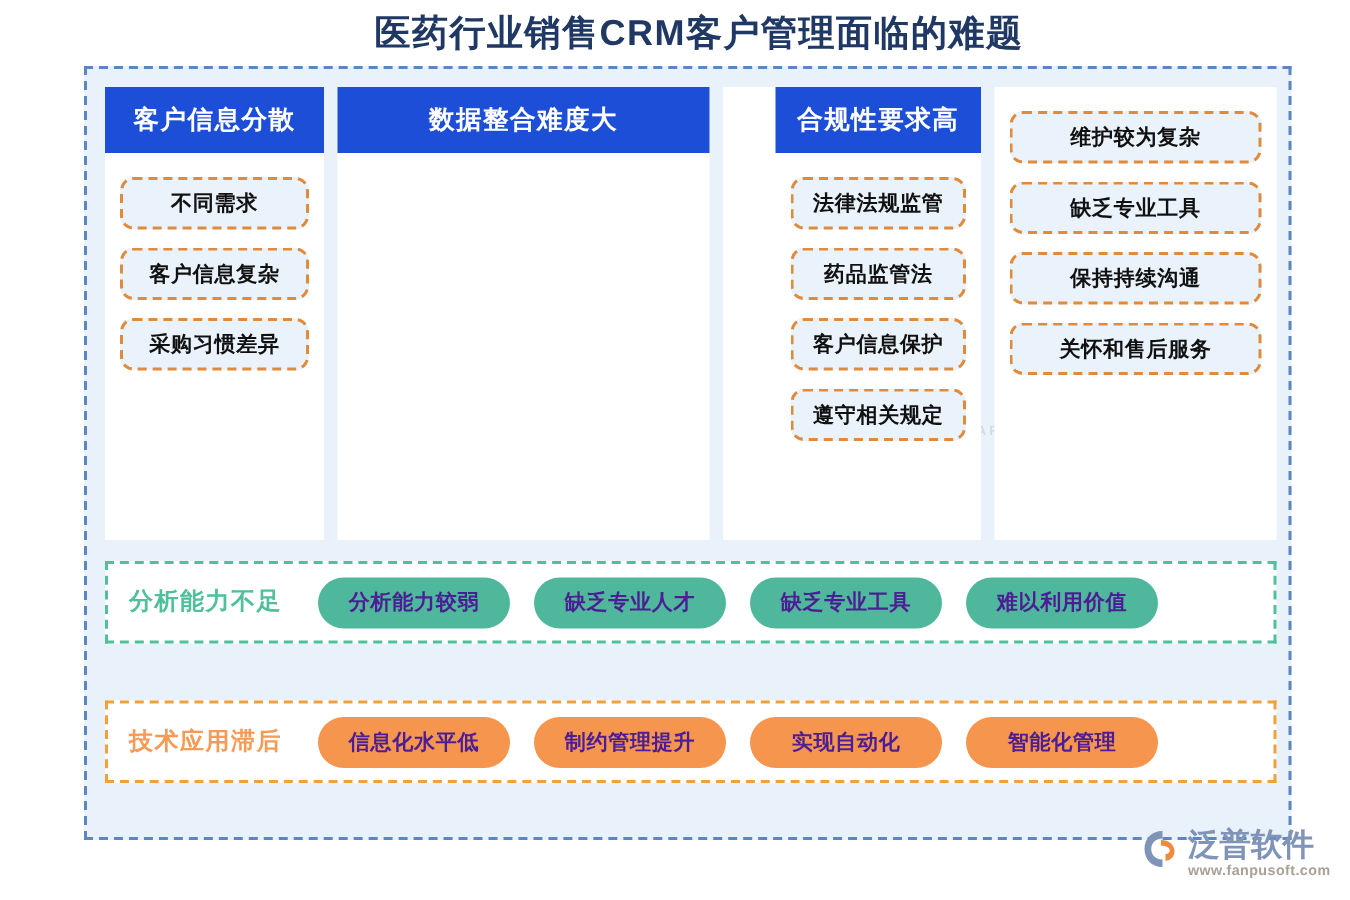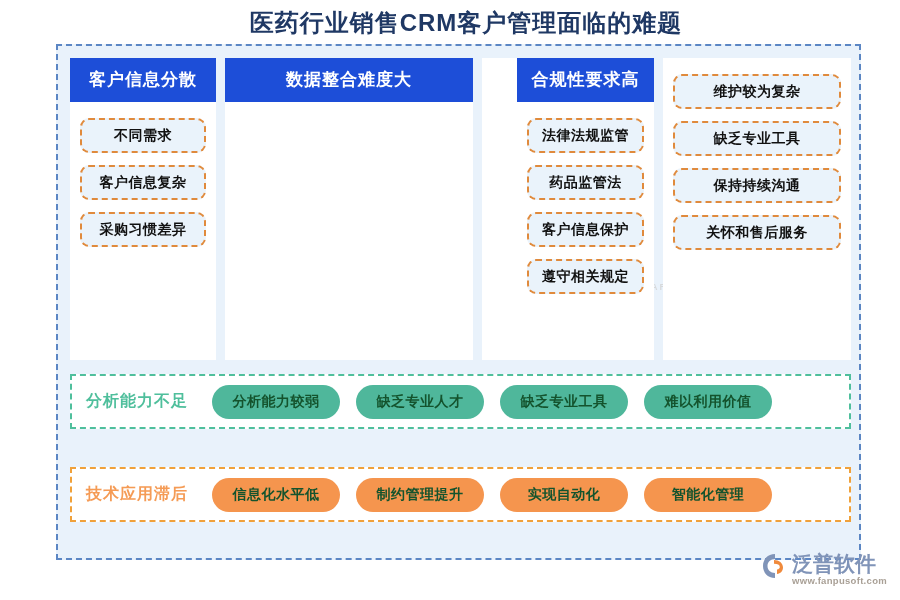--- a/index.html
+++ b/index.html
@@ -154,21 +154,21 @@
   .pill {
     height: 34px;
     min-width: 128px;
     padding: 0 14px;
     border-radius: 17px;
     display: flex;
     align-items: center;
     justify-content: center;
     font-size: 14px;
     font-weight: bold;
-    color: #14532d;
+    color: #4c1d95;
     letter-spacing: 0.5px;
     white-space: nowrap;
   }
   .pill.green  { background: #4FB79B; }
   .pill.orange { background: #F5954E; }
 
   
   .footer-logo {
     position: absolute;
     left: 762px; top: 552px;

